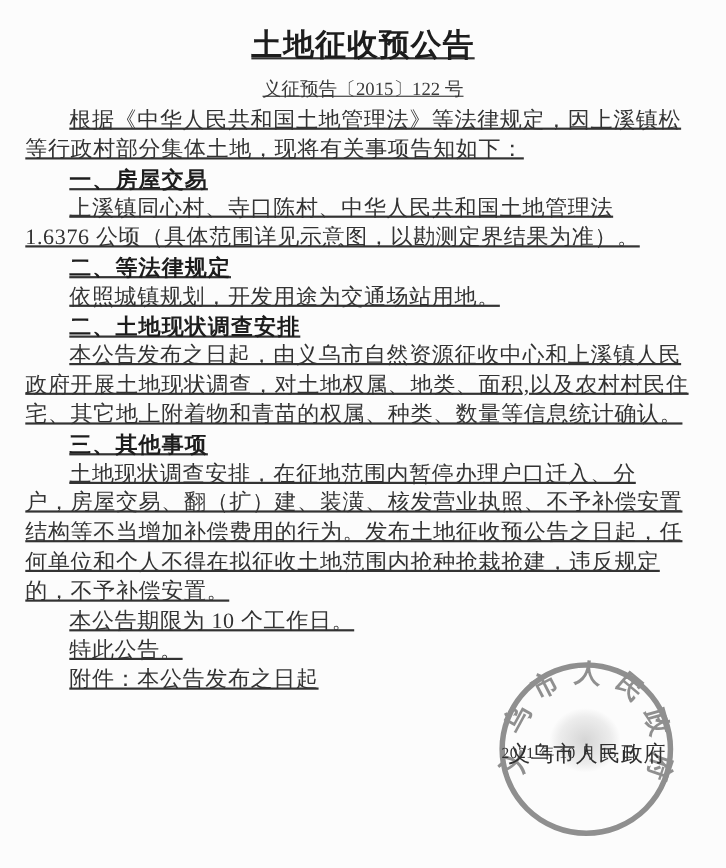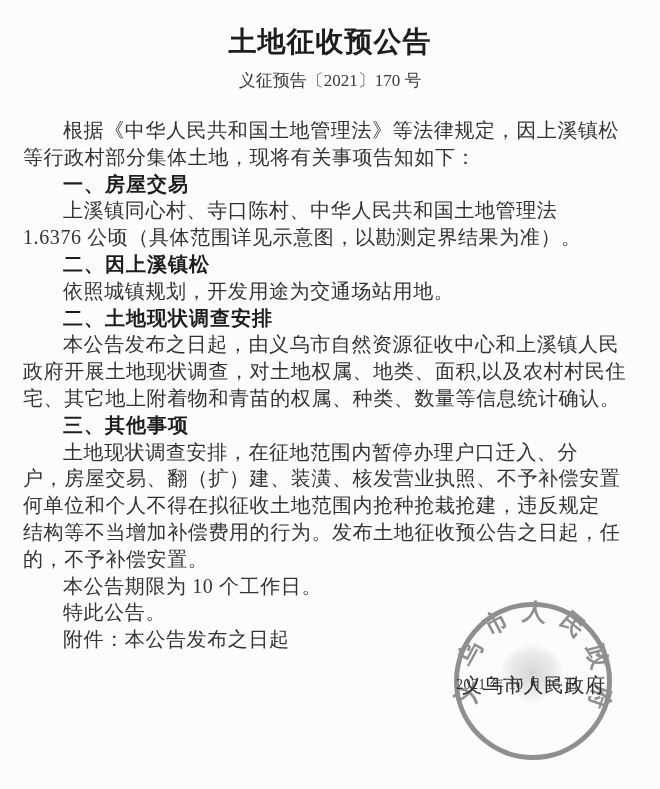--- a/index.html
+++ b/index.html
@@ -11,39 +11,40 @@
   }
   html,body{margin:0;padding:0;}
   body{background:#ffffff;}
   .page{
     position:relative;
     width:660px;height:789px;
     background:var(--bg);
     overflow:hidden;
     font-family:"Liberation Serif","DejaVu Serif",serif;
     color:var(--text);
+    text-decoration:underline;
   }
   .doc-title{
     margin:26px 0 0 0;
     text-align:center;
     font-size:28px;
     line-height:32px;
     font-weight:bold;
     letter-spacing:1px;
     color:var(--heading);
   }
   .doc-number{
     margin-top:13px;
     text-align:center;
     font-size:17px;
     line-height:20px;
     color:#3a3a3a;
   }
   .doc-body{
-    margin:26px 0 0 23px;
+    margin:5px 0 0 23px;
     width:630px;
   }
   .line{
     font-size:20px;
     line-height:26.8px;
     letter-spacing:0.6px;
     white-space:nowrap;
   }
   .line.indent{padding-left:40px;}
   .line.head{
@@ -87,39 +88,39 @@
     z-index:1;
   }
 </style>
 </head>
 <body>
 
 <div class="page">
 
   <h1 class="doc-title">土地征收预公告</h1>
 
-  <div class="doc-number">义征预告〔2021〕170 号</div>
+  <div class="doc-number">义征预告〔2015〕122 号</div>
 
   <div class="doc-body" id="doc-body">
       <div class="line indent">根据《中华人民共和国土地管理法》等法律规定，因上溪镇松</div>
       <div class="line">等行政村部分集体土地，现将有关事项告知如下：</div>
       <div class="line indent head">一、房屋交易</div>
       <div class="line indent">上溪镇同心村、寺口陈村、中华人民共和国土地管理法</div>
       <div class="line">1.6376 公顷（具体范围详见示意图，以勘测定界结果为准）。</div>
-      <div class="line indent head">二、因上溪镇松</div>
+      <div class="line indent head">二、等法律规定</div>
       <div class="line indent">依照城镇规划，开发用途为交通场站用地。</div>
       <div class="line indent head">二、土地现状调查安排</div>
       <div class="line indent">本公告发布之日起，由义乌市自然资源征收中心和上溪镇人民</div>
       <div class="line">政府开展土地现状调查，对土地权属、地类、面积,以及农村村民住</div>
       <div class="line">宅、其它地上附着物和青苗的权属、种类、数量等信息统计确认。</div>
       <div class="line indent head">三、其他事项</div>
       <div class="line indent">土地现状调查安排，在征地范围内暂停办理户口迁入、分</div>
       <div class="line">户，房屋交易、翻（扩）建、装潢、核发营业执照、不予补偿安置</div>
+      <div class="line">结构等不当增加补偿费用的行为。发布土地征收预公告之日起，任</div>
       <div class="line">何单位和个人不得在拟征收土地范围内抢种抢栽抢建，违反规定</div>
-      <div class="line">结构等不当增加补偿费用的行为。发布土地征收预公告之日起，任</div>
       <div class="line">的，不予补偿安置。</div>
       <div class="line indent">本公告期限为 10 个工作日。</div>
       <div class="line indent">特此公告。</div>
       <div class="line indent">附件：本公告发布之日起</div>
     </div>
 
   <div class="seal-emblem"></div>
 
   <svg class="seal-svg" viewBox="0 0 162 162" aria-hidden="true">
     <defs>

